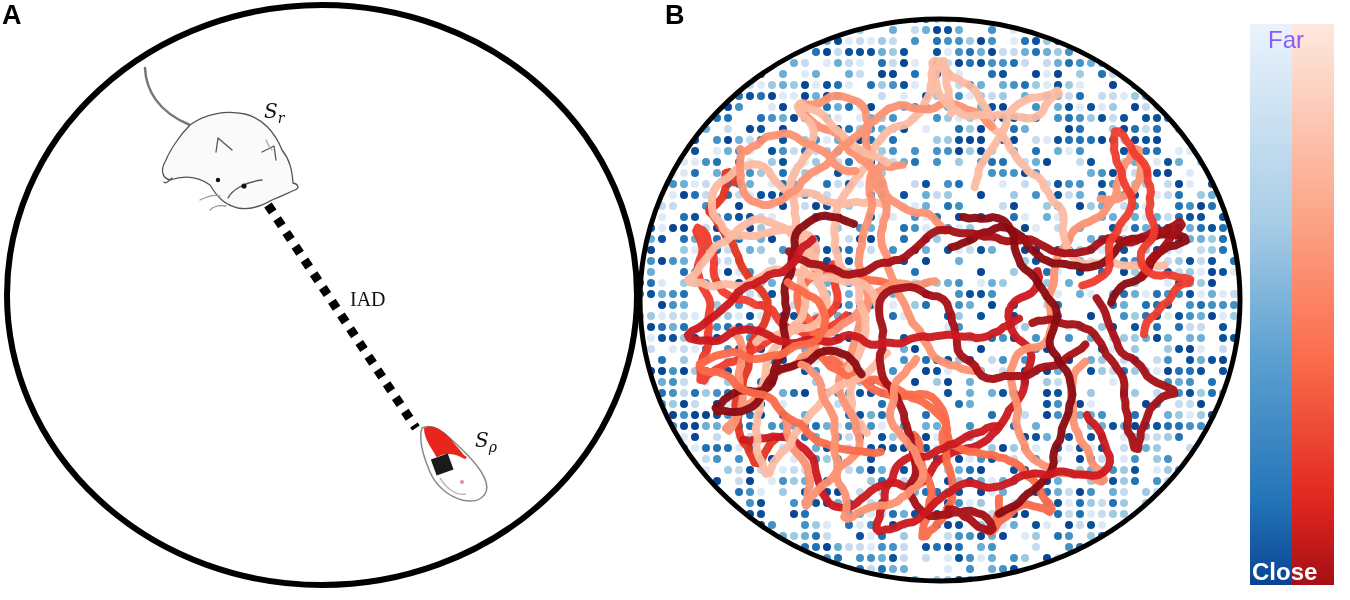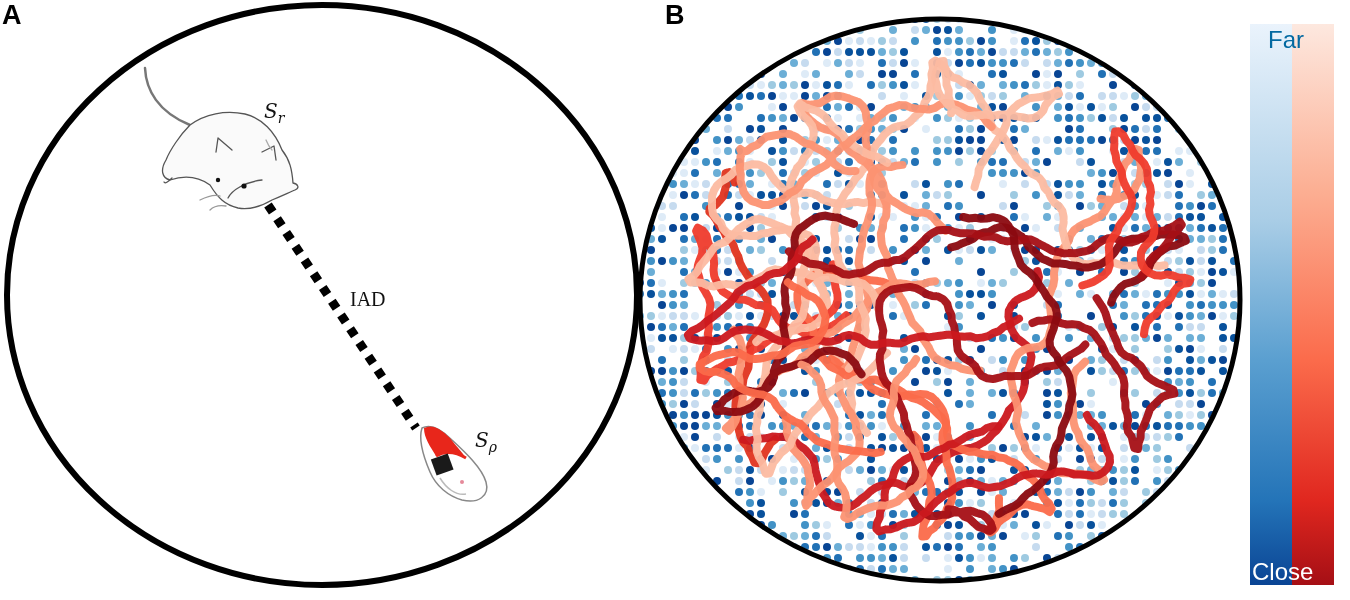--- a/index.html
+++ b/index.html
@@ -1594,14 +1594,14 @@
       </g>
     <ellipse cx="940" cy="300" rx="300" ry="281" fill="none" stroke="#000" stroke-width="5"></ellipse>
   </g>
 
   <g>
     <rect x="1250" y="24" width="42" height="561" fill="url(#gBlue)"></rect>
     <rect x="1292" y="24" width="42" height="561" fill="url(#gRed)"></rect>
   </g>
 </svg>
 
-<div class="cb-label" style="left:1268px; top:28px; color:#0369a1;">Far</div>
-<div class="cb-label" style="left:1252px; top:560px; color:#ffffff; font-weight:normal;">Close</div>
+<div class="cb-label" style="left:1268px; top:28px; color:#8b5cf6;">Far</div>
+<div class="cb-label" style="left:1252px; top:560px; color:#ffffff; font-weight:bold;">Close</div>
 
 </body></html>

